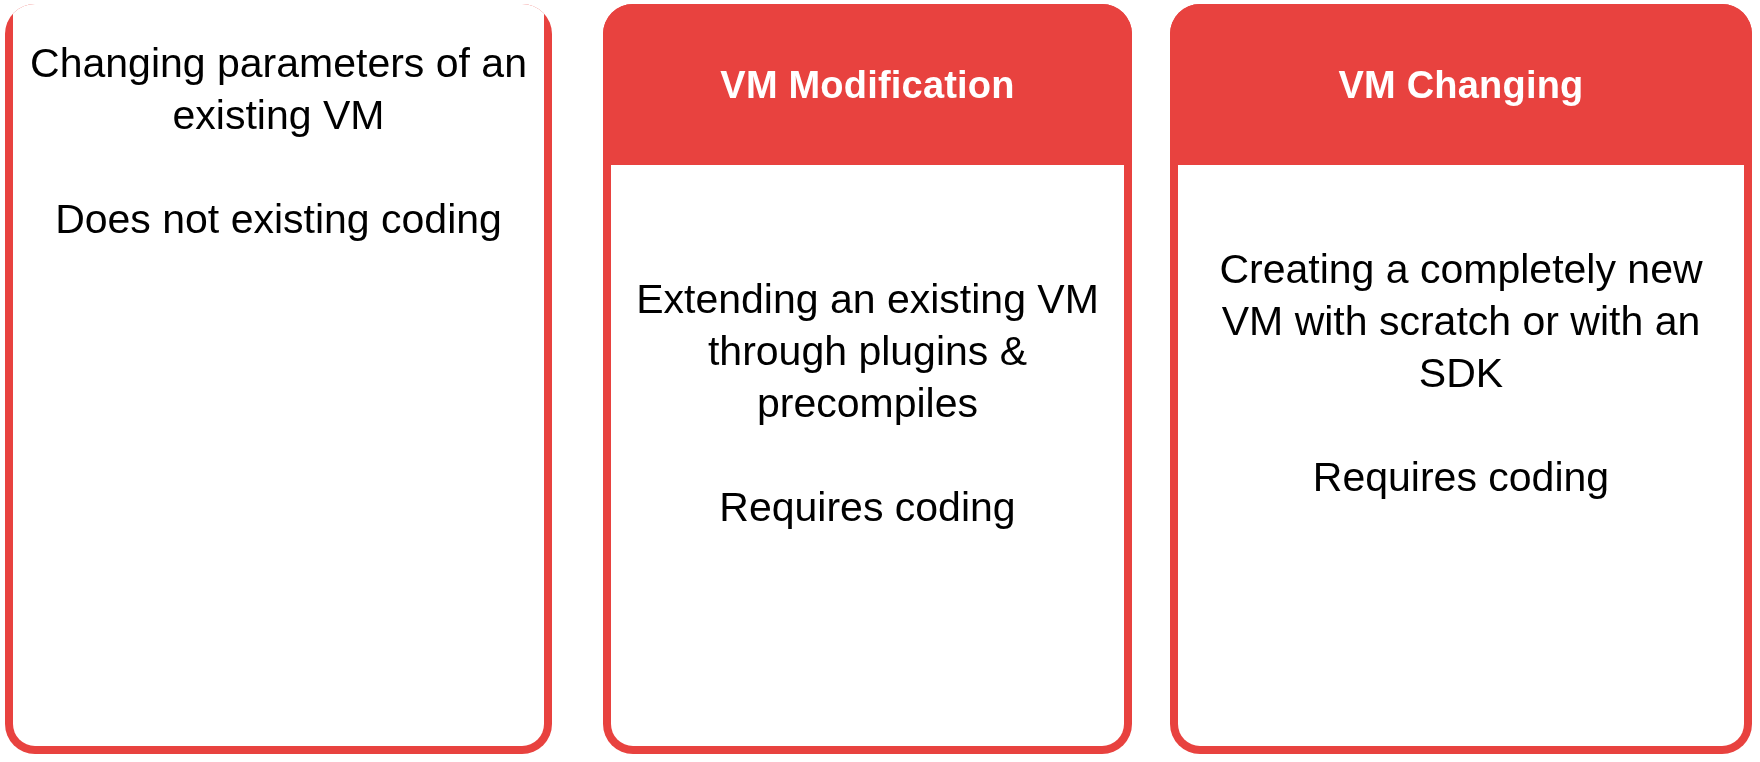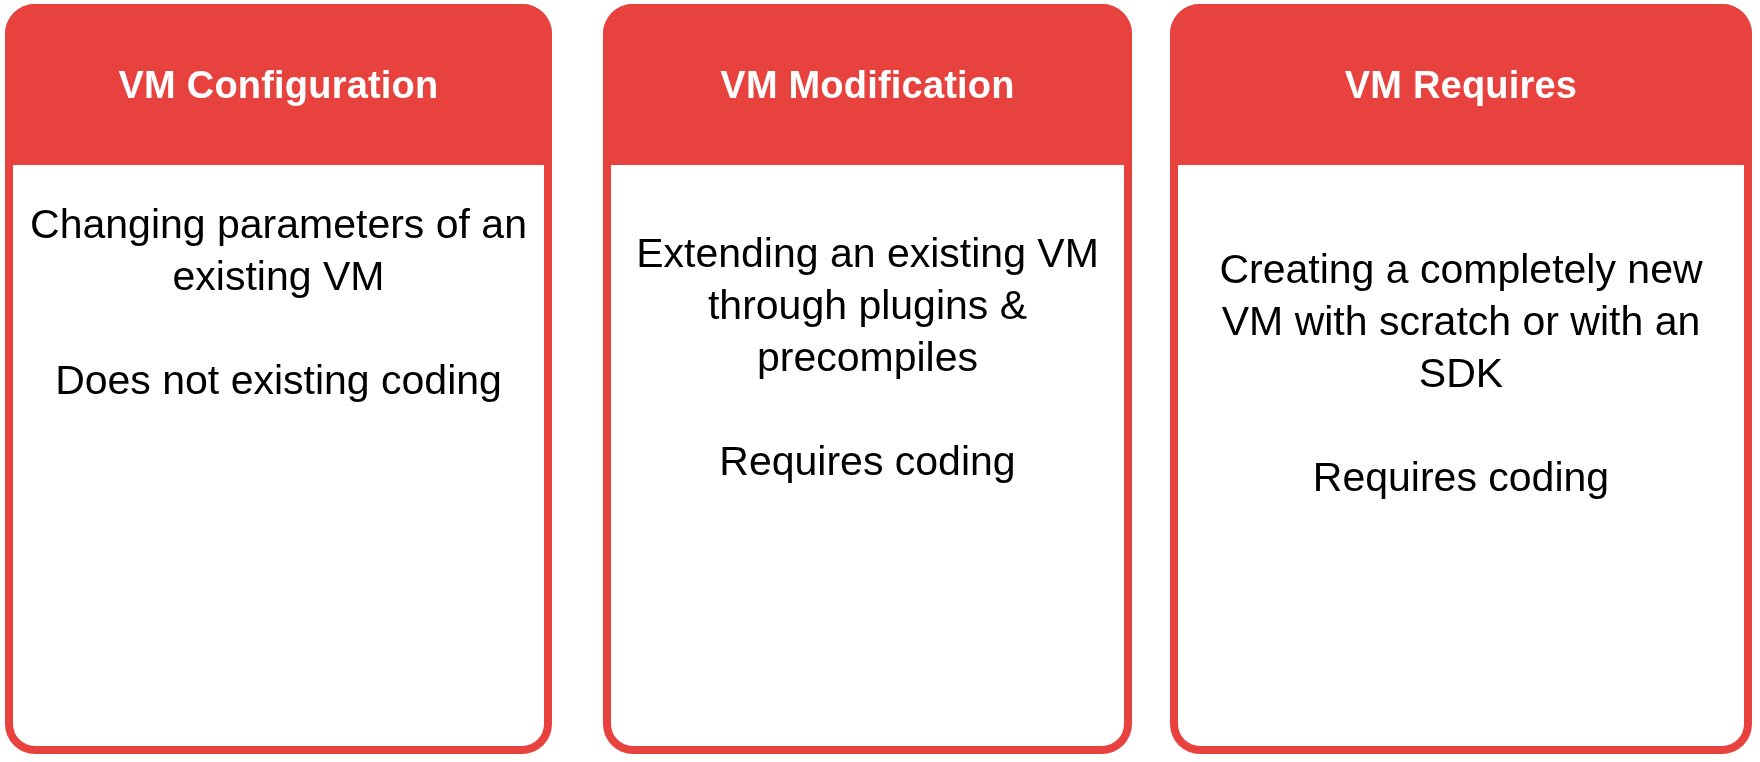--- a/index.html
+++ b/index.html
@@ -80,51 +80,48 @@
   .card-para.second {
     margin-top: 52px;
   }
 
   
   #card-0 { left: 5px;    width: 547px; }
   #card-1 { left: 603px;  width: 529px; }
   #card-2 { left: 1170px; width: 582px; }
 
   #card-0 .card-body { padding-top: 33px; }
-  #card-1 .card-body { padding-top: 62px; }
+  #card-1 .card-body { padding-top: 108px; }
   #card-2 .card-body { padding-top: 78px; }
 </style>
 </head>
 <body>
 
 <div id="board">
 
   <div class="card" id="card-0">
-    <div class="card-header">
-      <div class="card-header-title">VM Configuration</div>
-    </div>
     <div class="card-body">
       <div class="card-para first">Changing parameters of an existing VM</div>
       <div class="card-para second">Does not existing coding</div>
     </div>
   </div>
 
   <div class="card" id="card-1">
     <div class="card-header">
       <div class="card-header-title">VM Modification</div>
     </div>
     <div class="card-body">
       <div class="card-para first">Extending an existing VM through plugins &amp; precompiles</div>
       <div class="card-para second">Requires coding</div>
     </div>
   </div>
 
   <div class="card" id="card-2">
     <div class="card-header">
-      <div class="card-header-title">VM Requires</div>
+      <div class="card-header-title">VM Changing</div>
     </div>
     <div class="card-body">
       <div class="card-para first">Creating a completely new VM with scratch or with an SDK</div>
       <div class="card-para second">Requires coding</div>
     </div>
   </div>
 
 </div>
 
 </body></html>

